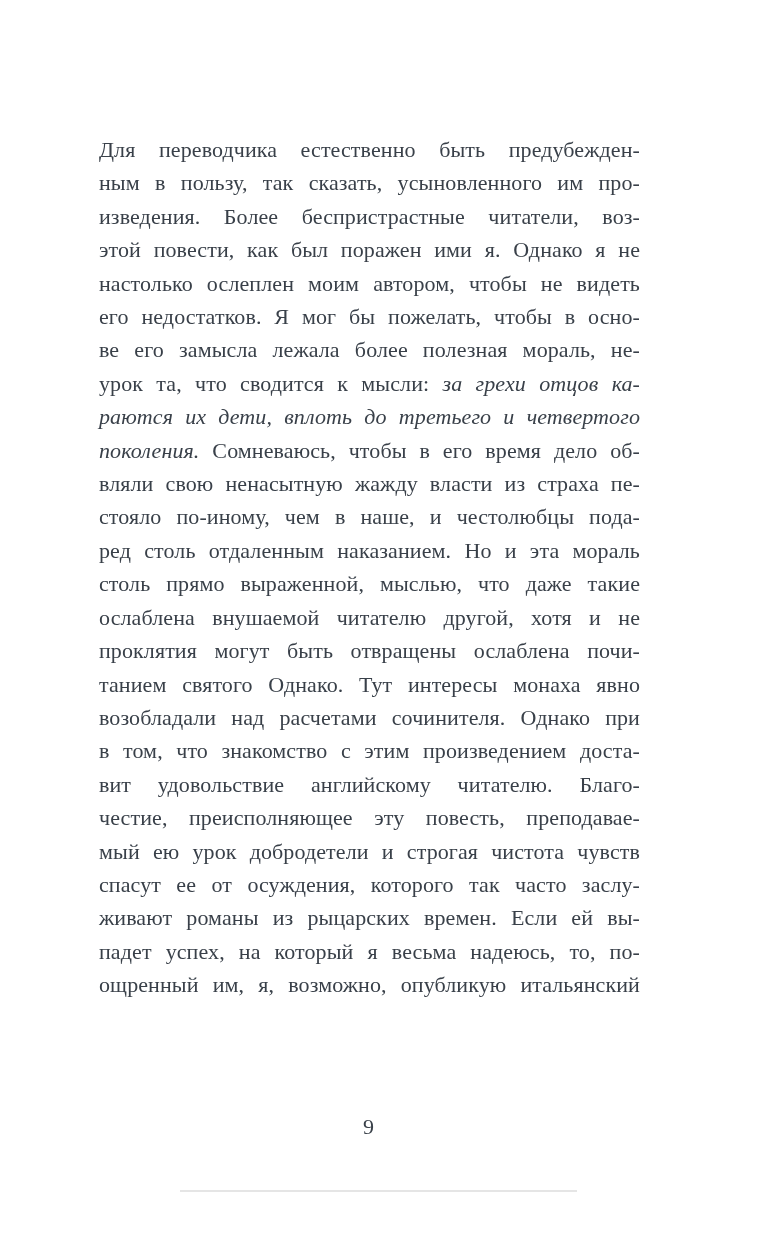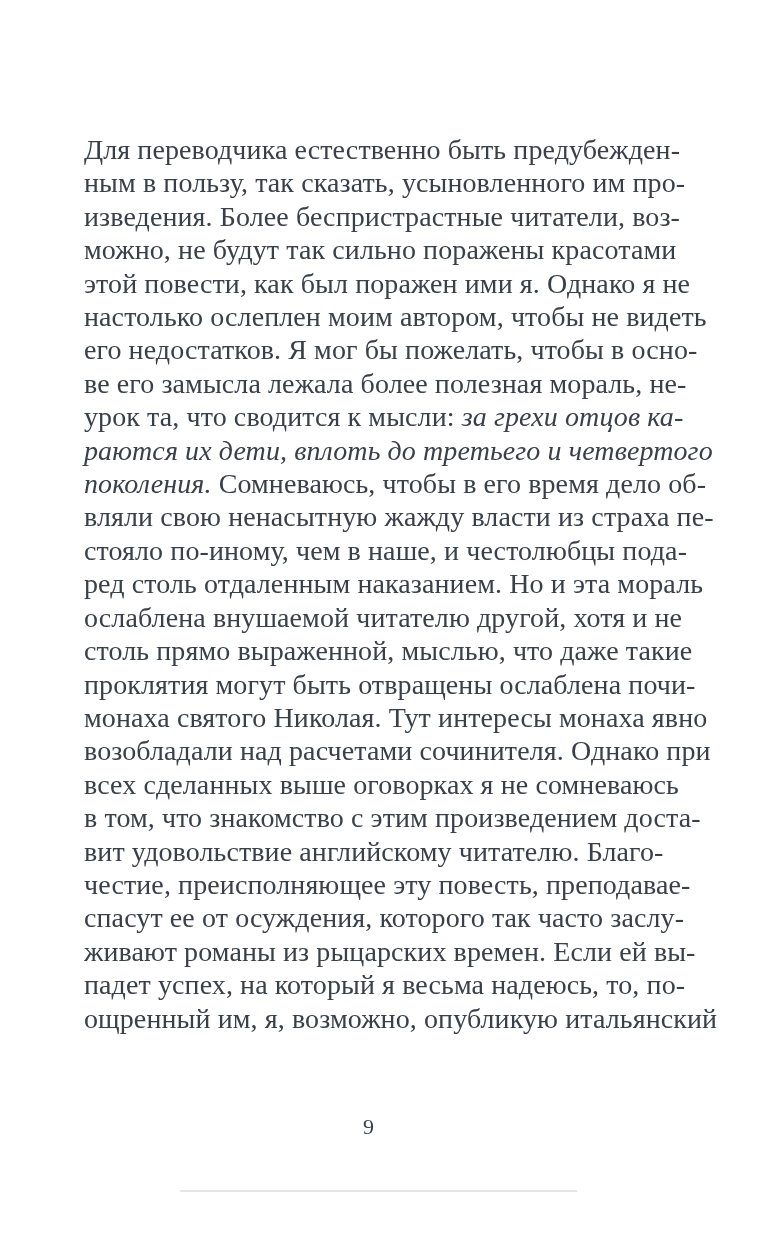--- a/index.html
+++ b/index.html
@@ -14,24 +14,24 @@
     overflow: hidden;
     font-family: "Liberation Serif", "DejaVu Serif", serif;
   }
   .page {
     position: absolute;
     inset: 0;
     background: var(--bg-color, #ffffff);
   }
   .text-block {
     position: absolute;
-    left: 84px;
+    left: 99px;
     top: 133px;
     width: 541px;
-    font-size: 28px;
+    font-size: 22px;
     line-height: 33.4px;
     color: var(--text-color, #394049);
     letter-spacing: 0.1px;
   }
   .line {
     text-align: justify;
     text-align-last: justify;
     text-justify: inter-word;
     white-space: nowrap;
   }
@@ -58,40 +58,39 @@
   }
 </style>
 </head>
 <body>
 
 <div class="page">
   <div class="text-block" id="text-block">
       <div class="line"><span>Для переводчика естественно быть предубежден-</span></div>
       <div class="line"><span>ным в пользу, так сказать, усыновленного им про-</span></div>
       <div class="line"><span>изведения. Более беспристрастные читатели, воз-</span></div>
-      <div class="line"><span>можно, не будут так сильно поражены красотами</span></div>
       <div class="line"><span>этой повести, как был поражен ими я. Однако я не</span></div>
       <div class="line"><span>настолько ослеплен моим автором, чтобы не видеть</span></div>
       <div class="line"><span>его недостатков. Я мог бы пожелать, чтобы в осно-</span></div>
       <div class="line"><span>ве его замысла лежала более полезная мораль, не-</span></div>
       <div class="line"><span>урок та, что сводится к мысли: </span><span class="em">за грехи отцов ка-</span></div>
       <div class="line"><span class="em">раются их дети, вплоть до третьего и четвертого</span></div>
       <div class="line"><span class="em">поколения.</span><span> Сомневаюсь, чтобы в его время дело об-</span></div>
       <div class="line"><span>вляли свою ненасытную жажду власти из страха пе-</span></div>
       <div class="line"><span>стояло по-иному, чем в наше, и честолюбцы пода-</span></div>
       <div class="line"><span>ред столь отдаленным наказанием. Но и эта мораль</span></div>
+      <div class="line"><span>столь прямо выраженной, мыслью, что даже такие</span></div>
       <div class="line"><span>ослаблена внушаемой читателю другой, хотя и не</span></div>
-      <div class="line"><span>столь прямо выраженной, мыслью, что даже такие</span></div>
       <div class="line"><span>проклятия могут быть отвращены ослаблена почи-</span></div>
-      <div class="line"><span>монаха святого Николая. Тут интересы монаха явно</span></div>
+      <div class="line"><span>танием святого Однако. Тут интересы монаха явно</span></div>
       <div class="line"><span>возобладали над расчетами сочинителя. Однако при</span></div>
-      <div class="line"><span>всех сделанных выше оговорках я не сомневаюсь</span></div>
       <div class="line"><span>в том, что знакомство с этим произведением доста-</span></div>
       <div class="line"><span>вит удовольствие английскому читателю. Благо-</span></div>
       <div class="line"><span>честие, преисполняющее эту повесть, преподавае-</span></div>
+      <div class="line"><span>мый ею урок добродетели и строгая чистота чувств</span></div>
       <div class="line"><span>спасут ее от осуждения, которого так часто заслу-</span></div>
       <div class="line"><span>живают романы из рыцарских времен. Если ей вы-</span></div>
       <div class="line"><span>падет успех, на который я весьма надеюсь, то, по-</span></div>
       <div class="line"><span>ощренный им, я, возможно, опубликую итальянский</span></div>
     </div>
   <div class="page-number">9</div>
   <div class="divider"></div>
 </div>
 
 </body></html>

